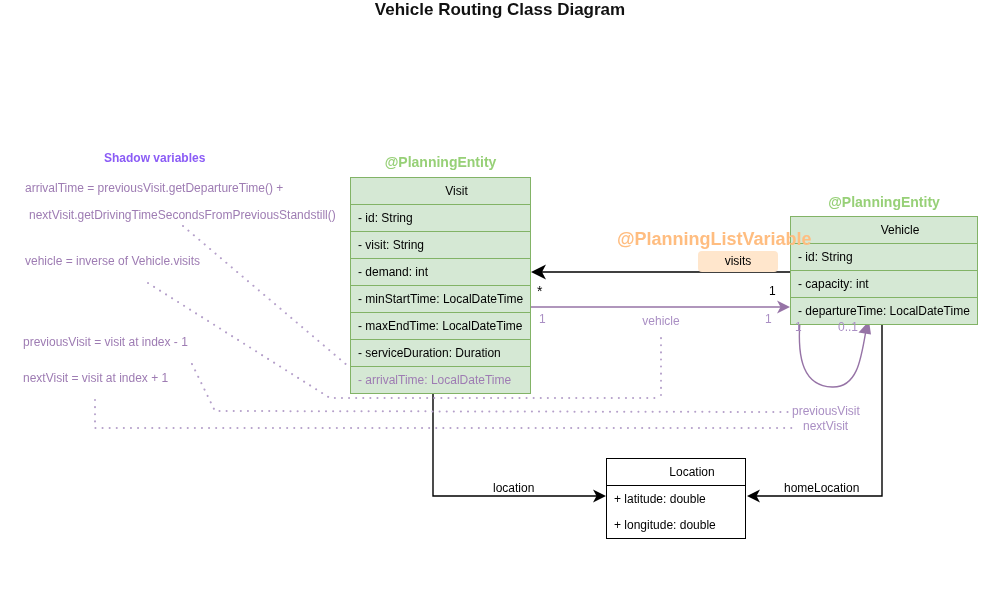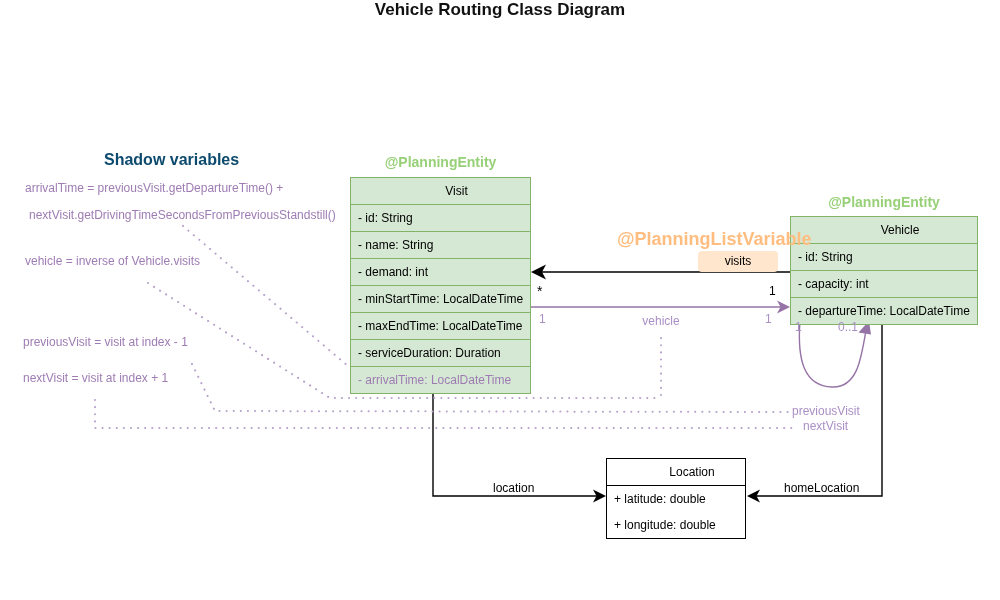--- a/index.html
+++ b/index.html
@@ -17,21 +17,21 @@
   .uml.green .row { border-top:1px solid #82b366; }
   .uml.plain { background:#ffffff; border:1px solid #000000; }
   .uml.plain .row.first { border-top:1px solid #000000; }
   .row.shadow-attr { color:#9e7cb3; }
 
   
   .entity-annotation { position:absolute; font-weight:bold; font-size:14px; text-align:center; color:#97d077; }
   .listvar-annotation { position:absolute; font-weight:bold; font-size:18px; color:#ffbd80; }
 
   
-  .shadow-heading { position:absolute; font-weight:bold; font-size:16px; color:#0c4a6e; }
+  .shadow-heading { position:absolute; font-weight:bold; font-size:12px; color:#8b5cf6; }
   .shadow-line { position:absolute; font-size:12px; color:#9e7cb3; white-space:nowrap; }
 
   
   .lbl { position:absolute; font-size:12px; white-space:nowrap; }
   .lbl.purple { color:#aa8fc4; }
   .lbl.black { color:#000; }
   .badge {
     position:absolute; background:#ffe6cc; border-radius:4px; text-align:center;
     font-size:12px; color:#000; line-height:21px;
   }
@@ -87,21 +87,21 @@
   <div class="shadow-line" style="left:25px; top:181px;">arrivalTime = previousVisit.getDepartureTime() +</div>
   <div class="shadow-line" style="left:29px; top:208px;">nextVisit.getDrivingTimeSecondsFromPreviousStandstill()</div>
   <div class="shadow-line" style="left:25px; top:254px;">vehicle = inverse of Vehicle.visits</div>
   <div class="shadow-line" style="left:23px; top:335px;">previousVisit = visit at index - 1</div>
   <div class="shadow-line" style="left:23px; top:371px;">nextVisit = visit at index + 1</div>
 
   <div class="entity-annotation" style="left:350px; top:154px; width:181px;">@PlanningEntity</div>
   <div class="uml green" style="left:350px; top:177px; width:181px;">
     <div class="hdr">Visit</div>
     <div class="row">- id: String</div>
-    <div class="row">- name: String</div>
+    <div class="row">- visit: String</div>
     <div class="row">- demand: int</div>
     <div class="row">- minStartTime: LocalDateTime</div>
     <div class="row">- maxEndTime: LocalDateTime</div>
     <div class="row">- serviceDuration: Duration</div>
     <div class="row shadow-attr">- arrivalTime: LocalDateTime</div>
   </div>
 
   <div class="entity-annotation" style="left:790px; top:194px; width:188px;">@PlanningEntity</div>
   <div class="uml green" style="left:790px; top:216px; width:188px;">
     <div class="hdr">Vehicle</div>

